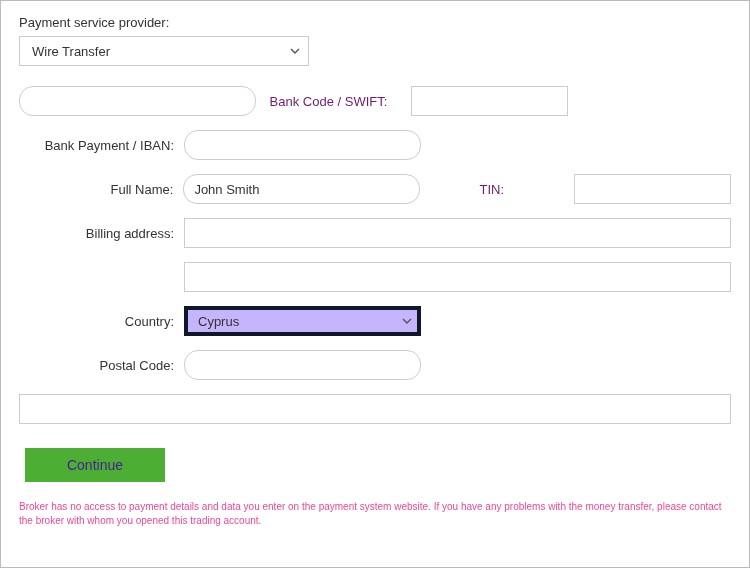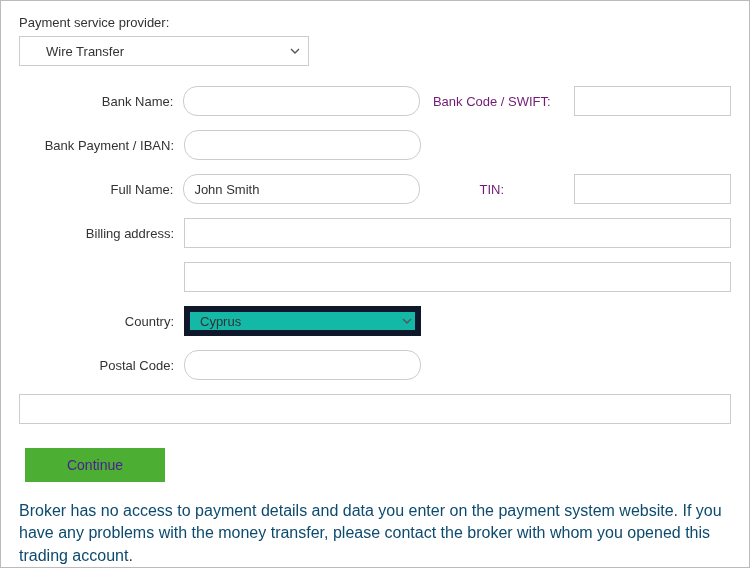--- a/index.html
+++ b/index.html
@@ -27,21 +27,21 @@
     }
     .select-wrap {
       position: relative;
       width: 290px;
       margin-bottom: 20px;
     }
     .select-input {
       width: 100%;
       height: 30px;
       border: 1px solid #ccc;
-      padding: 0 28px 0 26px;
+      padding: 0 28px 0 12px;
       font-size: 13px;
       display: flex;
       align-items: center;
       background: #fff;
       cursor: pointer;
     }
     .select-wrap .chev {
       position: absolute;
       right: 9px;
       top: 50%;
@@ -98,26 +98,26 @@
     .row-addr2 {
       margin-left: 165px;
     }
     .country-select {
       position: relative;
       width: 237px;
     }
     .country-input {
       width: 100%;
       height: 30px;
-      border: 6px solid #0f172a;
+      border: 4px solid #0f172a;
       padding: 0 28px 0 10px;
       font-size: 13px;
       display: flex;
       align-items: center;
-      background: #14b8a6;
+      background: #c4b5fd;
       cursor: pointer;
     }
     .country-select .chev {
       position: absolute;
       right: 9px;
       top: 50%;
       transform: translateY(-50%);
       pointer-events: none;
     }
     .continue-btn {
@@ -127,22 +127,22 @@
       height: 34px;
       background: #4cae33;
       color: #4c1d95;
       border: none;
       font-size: 14px;
       cursor: pointer;
       font-family: inherit;
     }
     .disclaimer {
       margin-top: 18px;
-      font-size: 16px;
-      color: #0c4a6e;
+      font-size: 10px;
+      color: #ec4899;
       line-height: 1.4;
     }
   </style>
 </head>
 <body>
 
 <div class="container">
 
   <div class="top-label">Payment service provider:</div>
 
@@ -151,21 +151,20 @@
     <span class="chev">
       <svg viewBox="0 0 10 10">
           <path d="M1 3 L5 7 L9 3" fill="none" stroke="#555" stroke-width="1.4"></path>
         </svg>
     </span>
   </div>
 
   <div class="form-body">
 
     <div class="row">
-      <div class="label">Bank Name:</div>
       <input class="text w-medium" value="" style="">
       <div class="label2">Bank Code / SWIFT:</div>
       <input class="text w-small" value="" style="">
     </div>
 
     <div class="row">
       <div class="label">Bank Payment / IBAN:</div>
       <input class="text w-medium" value="" style="">
     </div>
 

